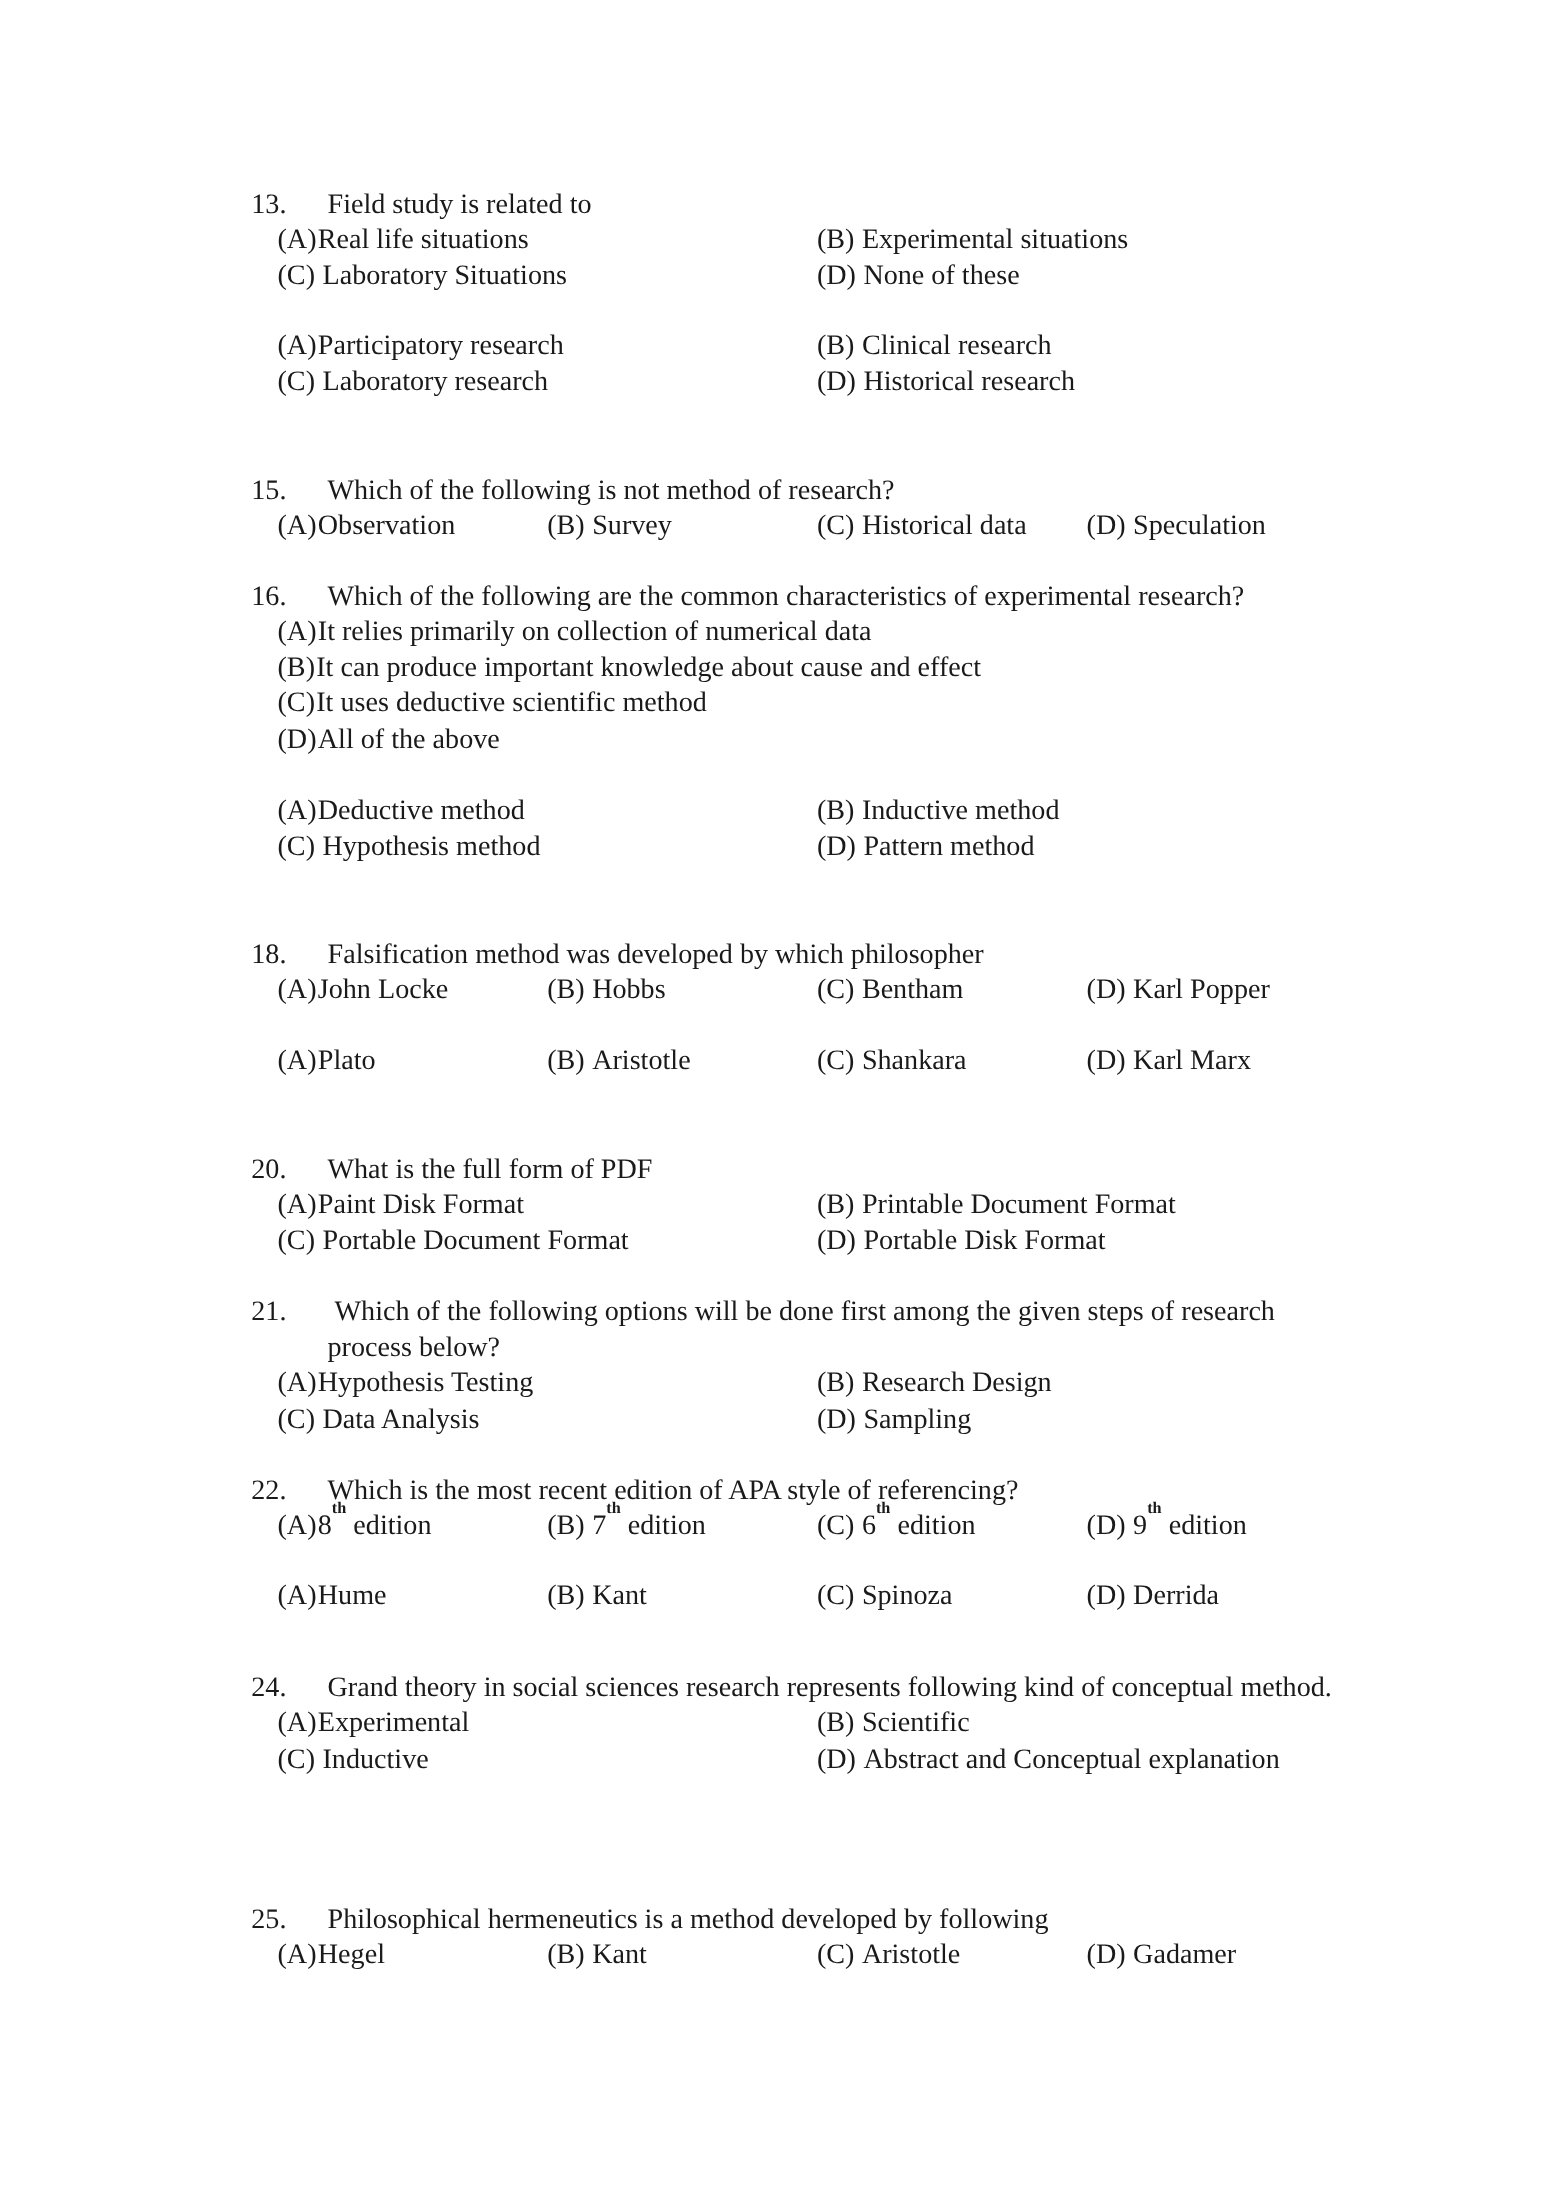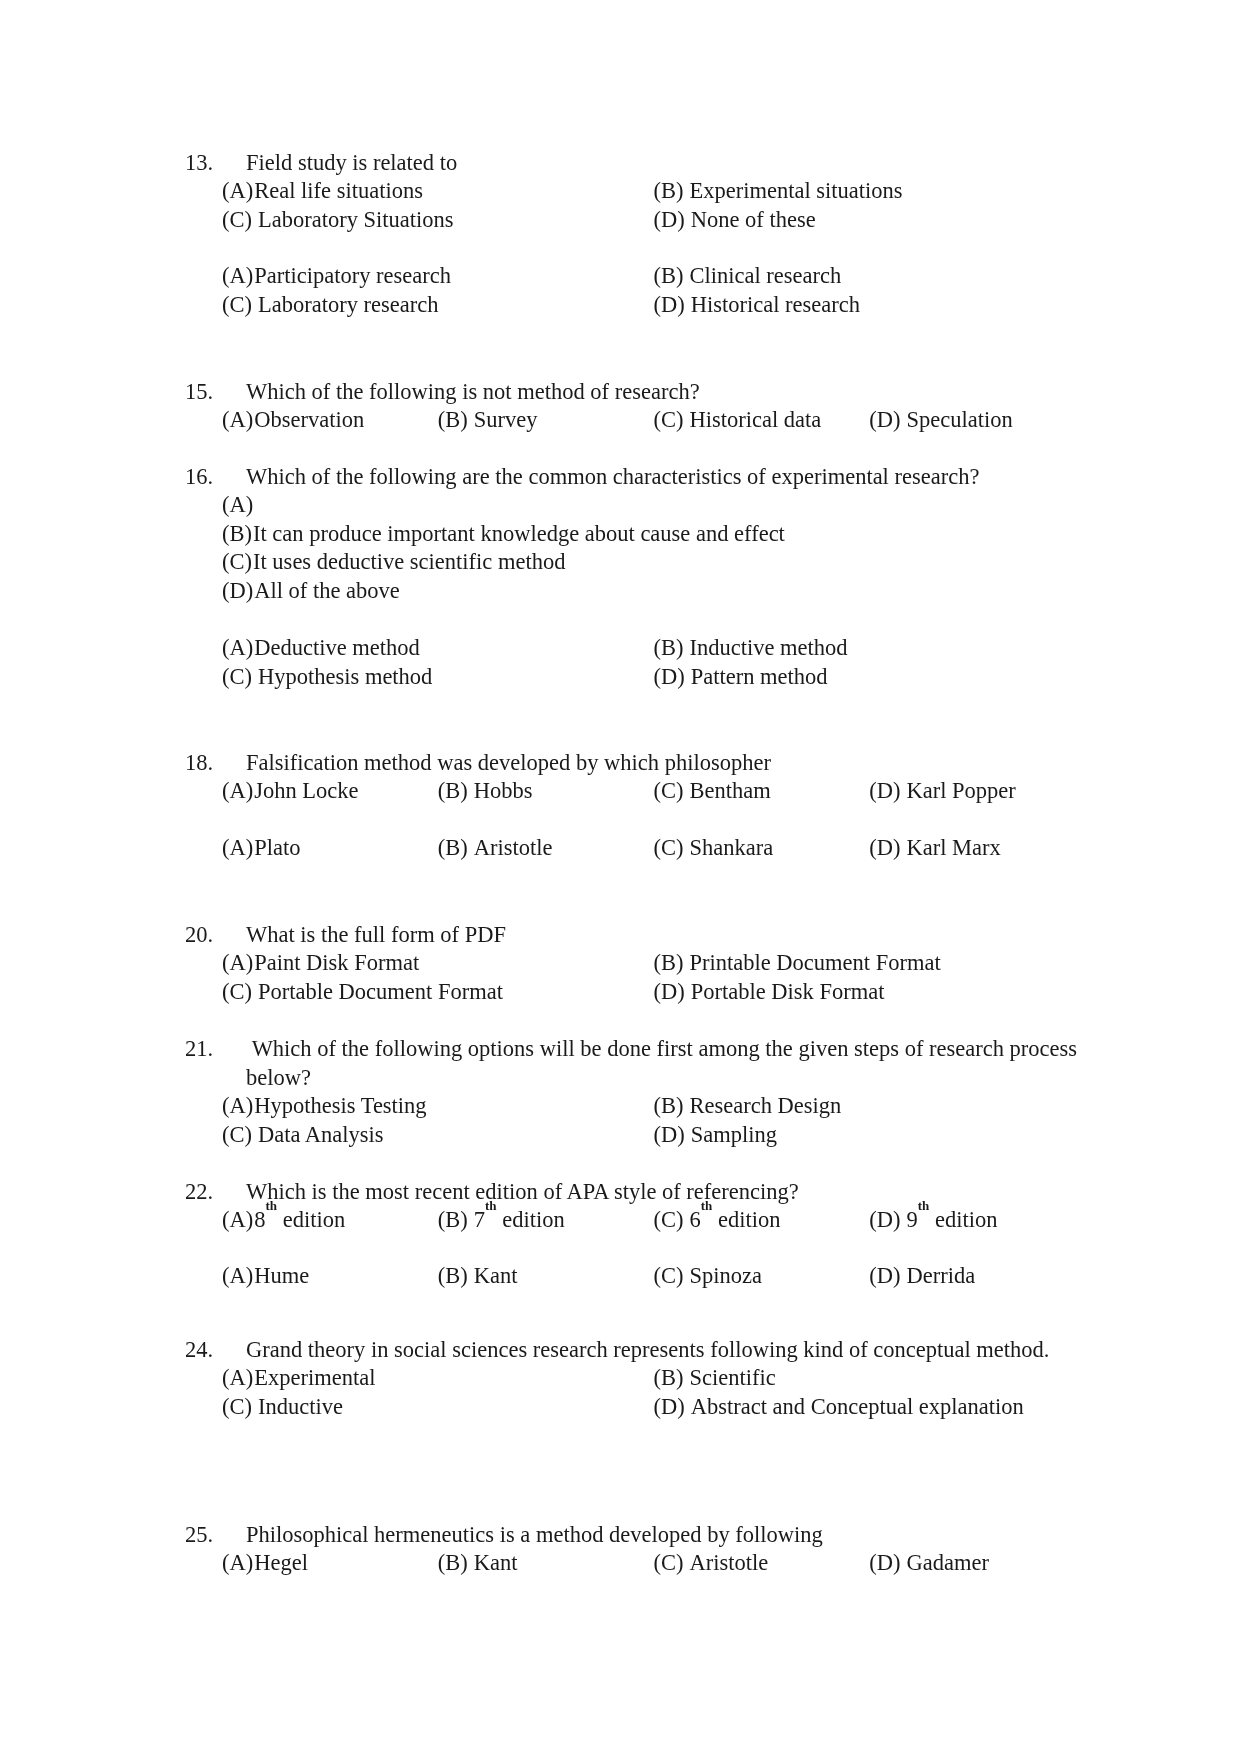--- a/index.html
+++ b/index.html
@@ -4,21 +4,21 @@
   <style>
     html, body { margin: 0; padding: 0; background: #ffffff; }
     body {
       width: 1241px; height: 1755px; position: relative; overflow: hidden;
       font-family: "Liberation Serif", "DejaVu Serif", serif;
       color: #1a1a1a; font-size: 22.5px;
     }
     .page { position: absolute; left: 0; top: 0; width: 1241px; height: 1755px; }
     .q { position: absolute; left: 185px; width: 900px; }
     .stem { display: flex; line-height: 29px; }
-    .num { width: 37px; flex: 0 0 auto; }
+    .num { width: 37px; flex: 0 0 auto; margin-left: 16px; }
     .stem-text { flex: 1; margin-left: 24px; }
     .opts { margin-left: 37px; }
     .row { display: flex; line-height: 28.5px; }
     .opt { display: flex; white-space: nowrap; }
     .two .opt { width: 445px; }
     .four .opt { width: 222.5px; }
     .one .opt { width: 800px; }
     .lbl { flex: 0 0 auto; }
     .lbl.tight { margin-right: 1px; }
     .lbl.space { margin-right: 6px; }
@@ -112,20 +112,21 @@
 
   <div class="q" style="top:462px">
     <div class="stem">
       <span class="num">16.</span>
       <span class="stem-text">Which of the following are the common characteristics of experimental research?</span>
     </div>
     <div class="opts one">
       <div class="row">
           <div class="opt">
             <span class="lbl tight">(A)</span>
+            <span>It relies primarily on collection of numerical data</span>
           </div>
         </div>
       <div class="row">
           <div class="opt">
             <span class="lbl tight">(B)</span>
             <span>It can produce important knowledge about cause and effect</span>
           </div>
         </div>
       <div class="row">
           <div class="opt">

